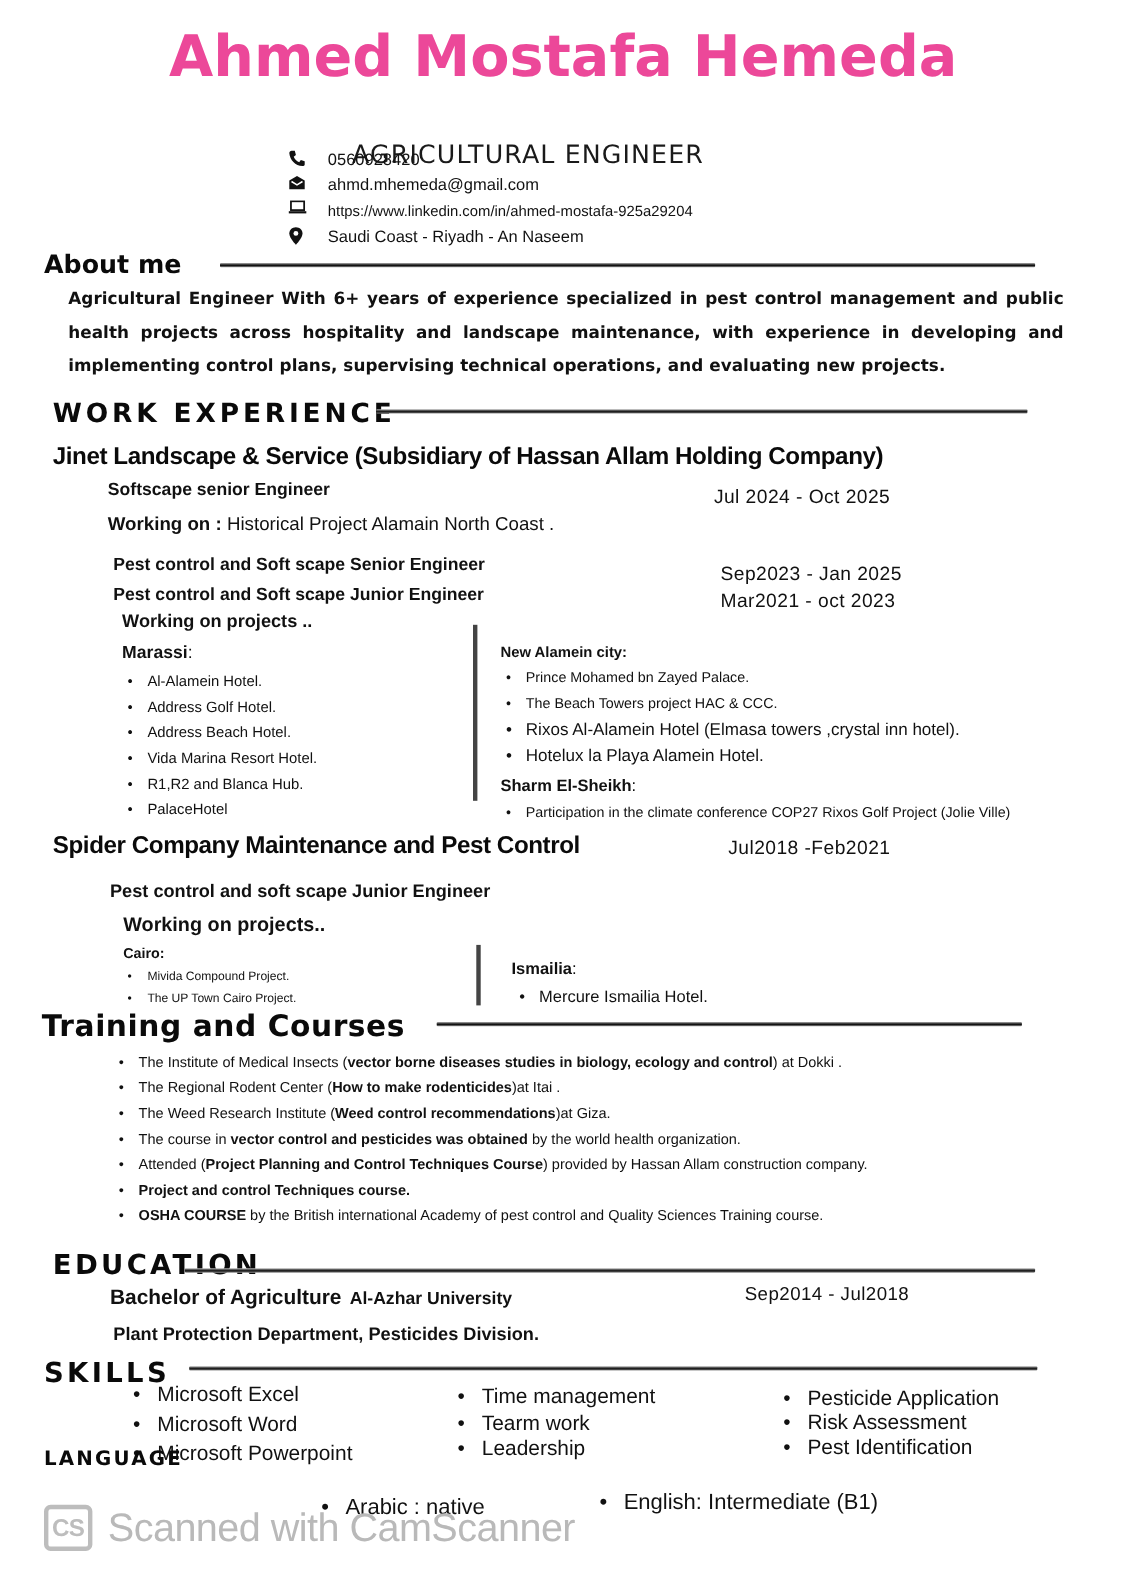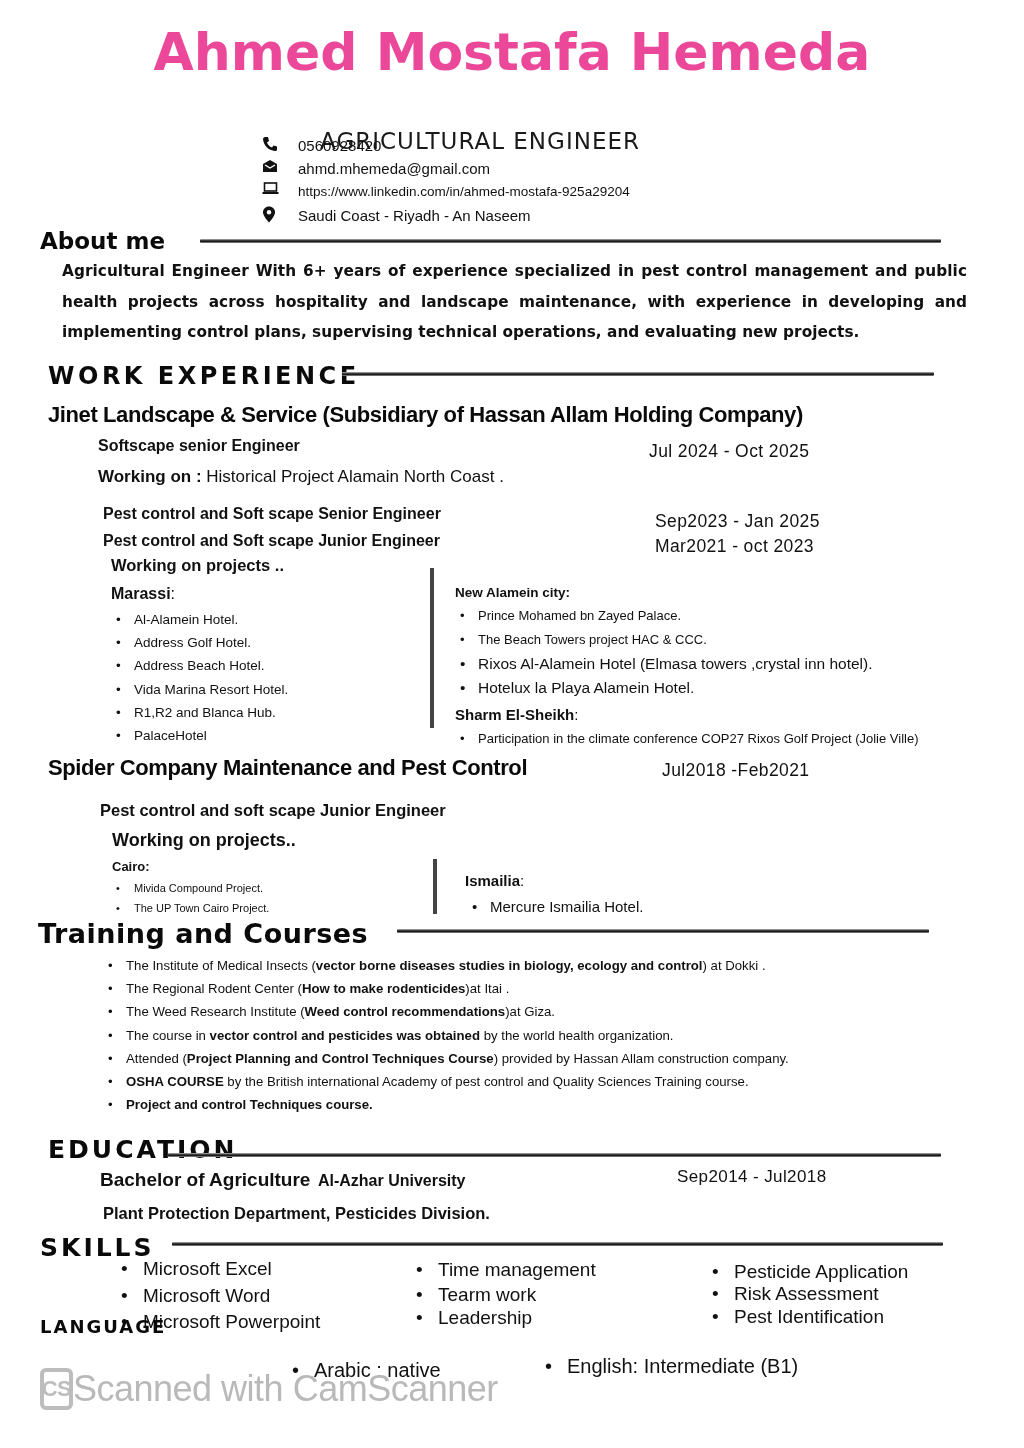--- a/index.html
+++ b/index.html
@@ -25,21 +25,21 @@
   .list2 li { font-size: 13.5px; line-height: 24px; }
   .list2 li.big { font-size: 15.5px; }
   .list2 li.small { font-size: 13px; }
   .list3 li { font-size: 11px; line-height: 19.5px; }
   .train li { font-size: 13.2px; line-height: 23.2px; }
   .train b { font-weight: bold; }
   .vbar { position: absolute; width: 4px; background: #444; }
   .skills li { font-size: 19px; line-height: 26.5px; padding-left: 26px; }
   .lang li { font-size: 20px; padding-left: 26px; }
   .watermark { left: 40px; top: 1368px; display: flex; align-items: center; color: #b9b9b9; font-size: 36px; font-weight: normal; letter-spacing: -0.5px; }
-  .cs-logo { width: 33px; height: 42px; border: 4px solid #bdbdbd; border-radius: 6px; box-sizing: border-box; color: #bdbdbd; font-size: 22px; font-weight: bold; display: flex; align-items: center; justify-content: center; }
+  .cs-logo { width: 44px; height: 42px; border: 4px solid #bdbdbd; border-radius: 6px; box-sizing: border-box; color: #bdbdbd; font-size: 22px; font-weight: bold; display: flex; align-items: center; justify-content: center; margin-right: 14px; }
 </style>
 </head>
 <body>
 
 <div class="abs name">Ahmed Mostafa Hemeda</div>
 <div class="abs role">AGRICULTURAL ENGINEER</div>
 
 <div class="abs contact" style="top:136px;">
   <span class="ic">
     <svg width="16" height="16" viewBox="0 0 16 16">
@@ -143,22 +143,22 @@
 </ul>
 
 <div class="abs sec-title" style="left:38px; top:918px; font-size:27px; letter-spacing:0.5px;">Training and Courses</div>
 <div class="rule" style="left:397px; top:929px; width:532px;"></div>
 <ul class="abs train" id="training-list" style="left:104px; top:954px;">
     <li><span>The Institute of Medical Insects (</span><b>vector borne diseases studies in biology, ecology and control</b><span>) at Dokki .</span></li>
     <li><span>The Regional Rodent Center (</span><b>How to make rodenticides</b><span>)at Itai .</span></li>
     <li><span>The Weed Research Institute (</span><b>Weed control recommendations</b><span>)at Giza.</span></li>
     <li><span>The course in </span><b>vector control and pesticides was obtained</b><span> by the world health organization.</span></li>
     <li><span>Attended (</span><b>Project Planning and Control Techniques Course</b><span>) provided by Hassan Allam construction company.</span></li>
+    <li><span></span><b>Project and control Techniques course.</b><span></span></li>
     <li><span></span><b>OSHA COURSE</b><span> by the British international Academy of pest control and Quality Sciences Training course.</span></li>
-    <li><span></span><b>Project and control Techniques course.</b><span></span></li>
   </ul>
 
 <div class="abs sec-title" style="left:48px; top:1135px; font-size:25px; letter-spacing:3px;">EDUCATION</div>
 <div class="rule" style="left:168px; top:1153px; width:773px;"></div>
 <div class="abs" style="left:100px; top:1169px;">
   <span style="font-weight:bold; font-size:19px;">Bachelor of Agriculture</span>
   <span style="font-weight:bold; font-size:16px; margin-left:3px;">Al-Azhar University</span>
 </div>
 <div class="abs date" style="left:677px; top:1167px; font-size:17px;">Sep2014 - Jul2018</div>
 <div class="abs" style="left:103px; top:1204px; font-weight:bold; font-size:16.5px;">Plant Protection Department, Pesticides Division.</div>

